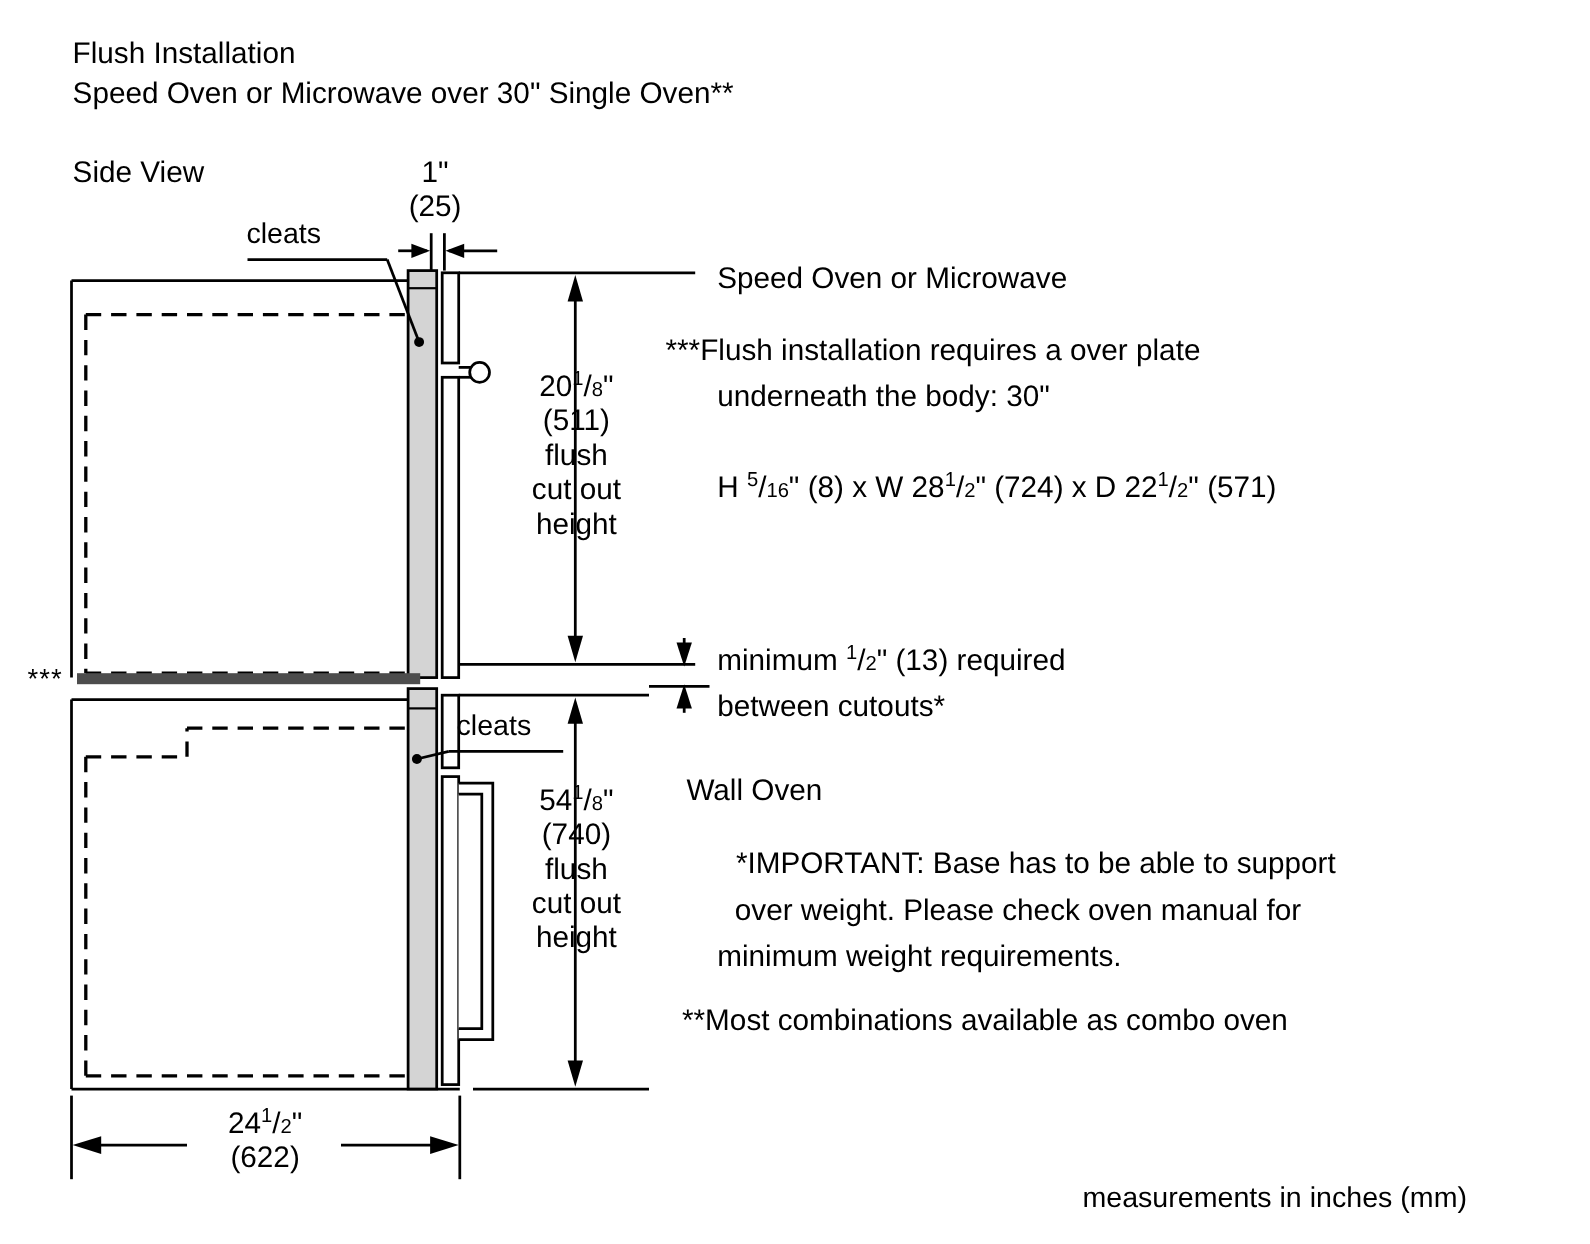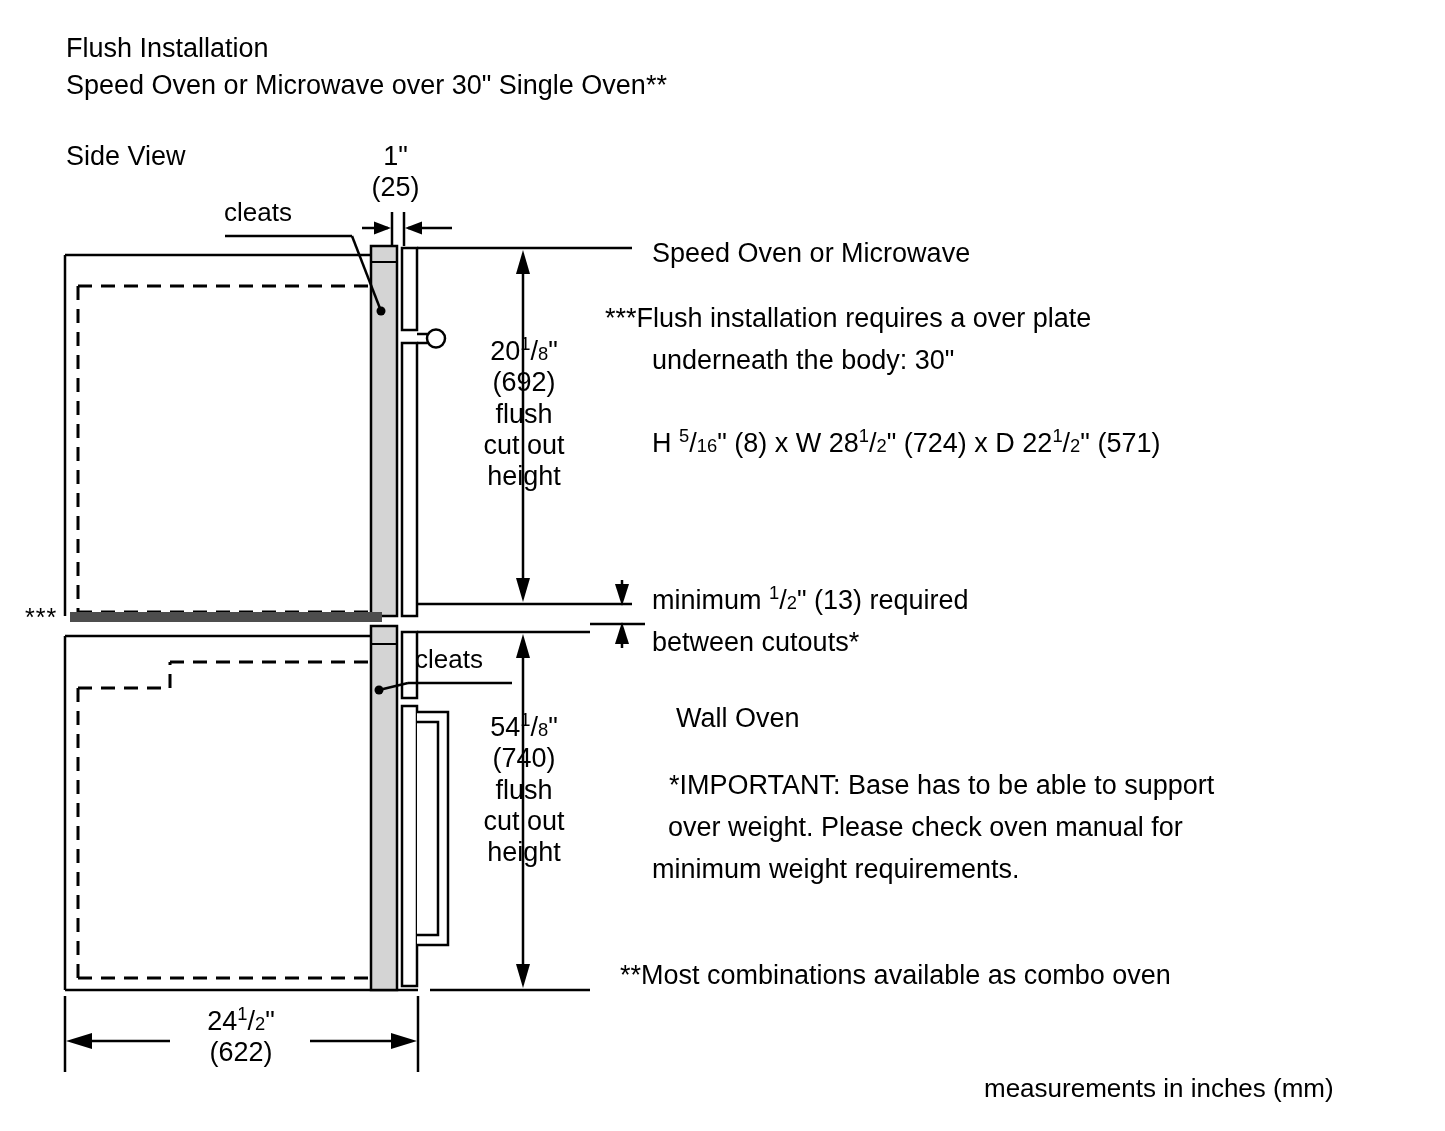--- a/index.html
+++ b/index.html
@@ -180,21 +180,21 @@
     <div class="t-dim">(25)</div>
   </div>
 
   <div class="txt t-label" style="left:224px; top:198px;">cleats</div>
   <div class="txt t-label" style="left:415px; top:645px;">cleats</div>
 
   <div class="txt t-stars" style="left:25px; top:603px;">***</div>
 
   <div class="dimblock" style="left:445px; top:336px; width:158px;">
     <div class="t-dim"><span>20</span><span class="frac"><span class="num">1</span>/<span class="den">8</span></span><span>"</span></div>
-    <div class="t-dim">(692)</div>
+    <div class="t-dim">(511)</div>
     <div class="t-dim">flush</div>
     <div class="t-dim">cut out</div>
     <div class="t-dim">height</div>
   </div>
 
   <div class="dimblock" style="left:445px; top:712px; width:158px;">
     <div class="t-dim"><span>54</span><span class="frac"><span class="num">1</span>/<span class="den">8</span></span><span>"</span></div>
     <div class="t-dim">(740)</div>
     <div class="t-dim">flush</div>
     <div class="t-dim">cut out</div>
@@ -208,23 +208,23 @@
 
   <div class="txt t-note" style="left:652px; top:238px;">Speed Oven or Microwave</div>
 
   <div class="txt t-note" style="left:605px; top:303px;"><span>***</span><span>Flush installation requires a over plate</span></div>
   <div class="txt t-note" style="left:652px; top:345px;">underneath the body: 30"</div>
   <div class="txt t-note" style="left:652px; top:428px;"><span>H </span><span class="frac"><span class="num">5</span>/<span class="den">16</span></span><span>" (8) x W 28</span><span class="frac"><span class="num">1</span>/<span class="den">2</span></span><span>" (724) x D 22</span><span class="frac"><span class="num">1</span>/<span class="den">2</span></span><span>" (571)</span></div>
 
   <div class="txt t-note" style="left:652px; top:585px;"><span>minimum </span><span class="frac"><span class="num">1</span>/<span class="den">2</span></span><span>" (13) required</span></div>
   <div class="txt t-note" style="left:652px; top:627px;">between cutouts*</div>
 
-  <div class="txt t-note" style="left:676px; top:703px;">Wall Oven</div>
+  <div class="txt t-note" style="left:624px; top:703px;">Wall Oven</div>
 
   <div class="txt t-note" style="left:669px; top:770px;"><span>*</span><span>IMPORTANT: Base has to be able to support</span></div>
   <div class="txt t-note" style="left:652px; top:812px;margin-left:16px;">over weight. Please check oven manual for</div>
   <div class="txt t-note" style="left:652px; top:854px;">minimum weight requirements.</div>
 
-  <div class="txt t-note" style="left:620px; top:912px;margin-top:48px;"><span>**</span><span>Most combinations available as combo oven</span></div>
+  <div class="txt t-note" style="left:620px; top:912px;"><span>**</span><span>Most combinations available as combo oven</span></div>
 
   <div class="txt t-foot" style="left:984px; top:1074px;">measurements in inches (mm)</div>
 
 </div>
 
 </body></html>

